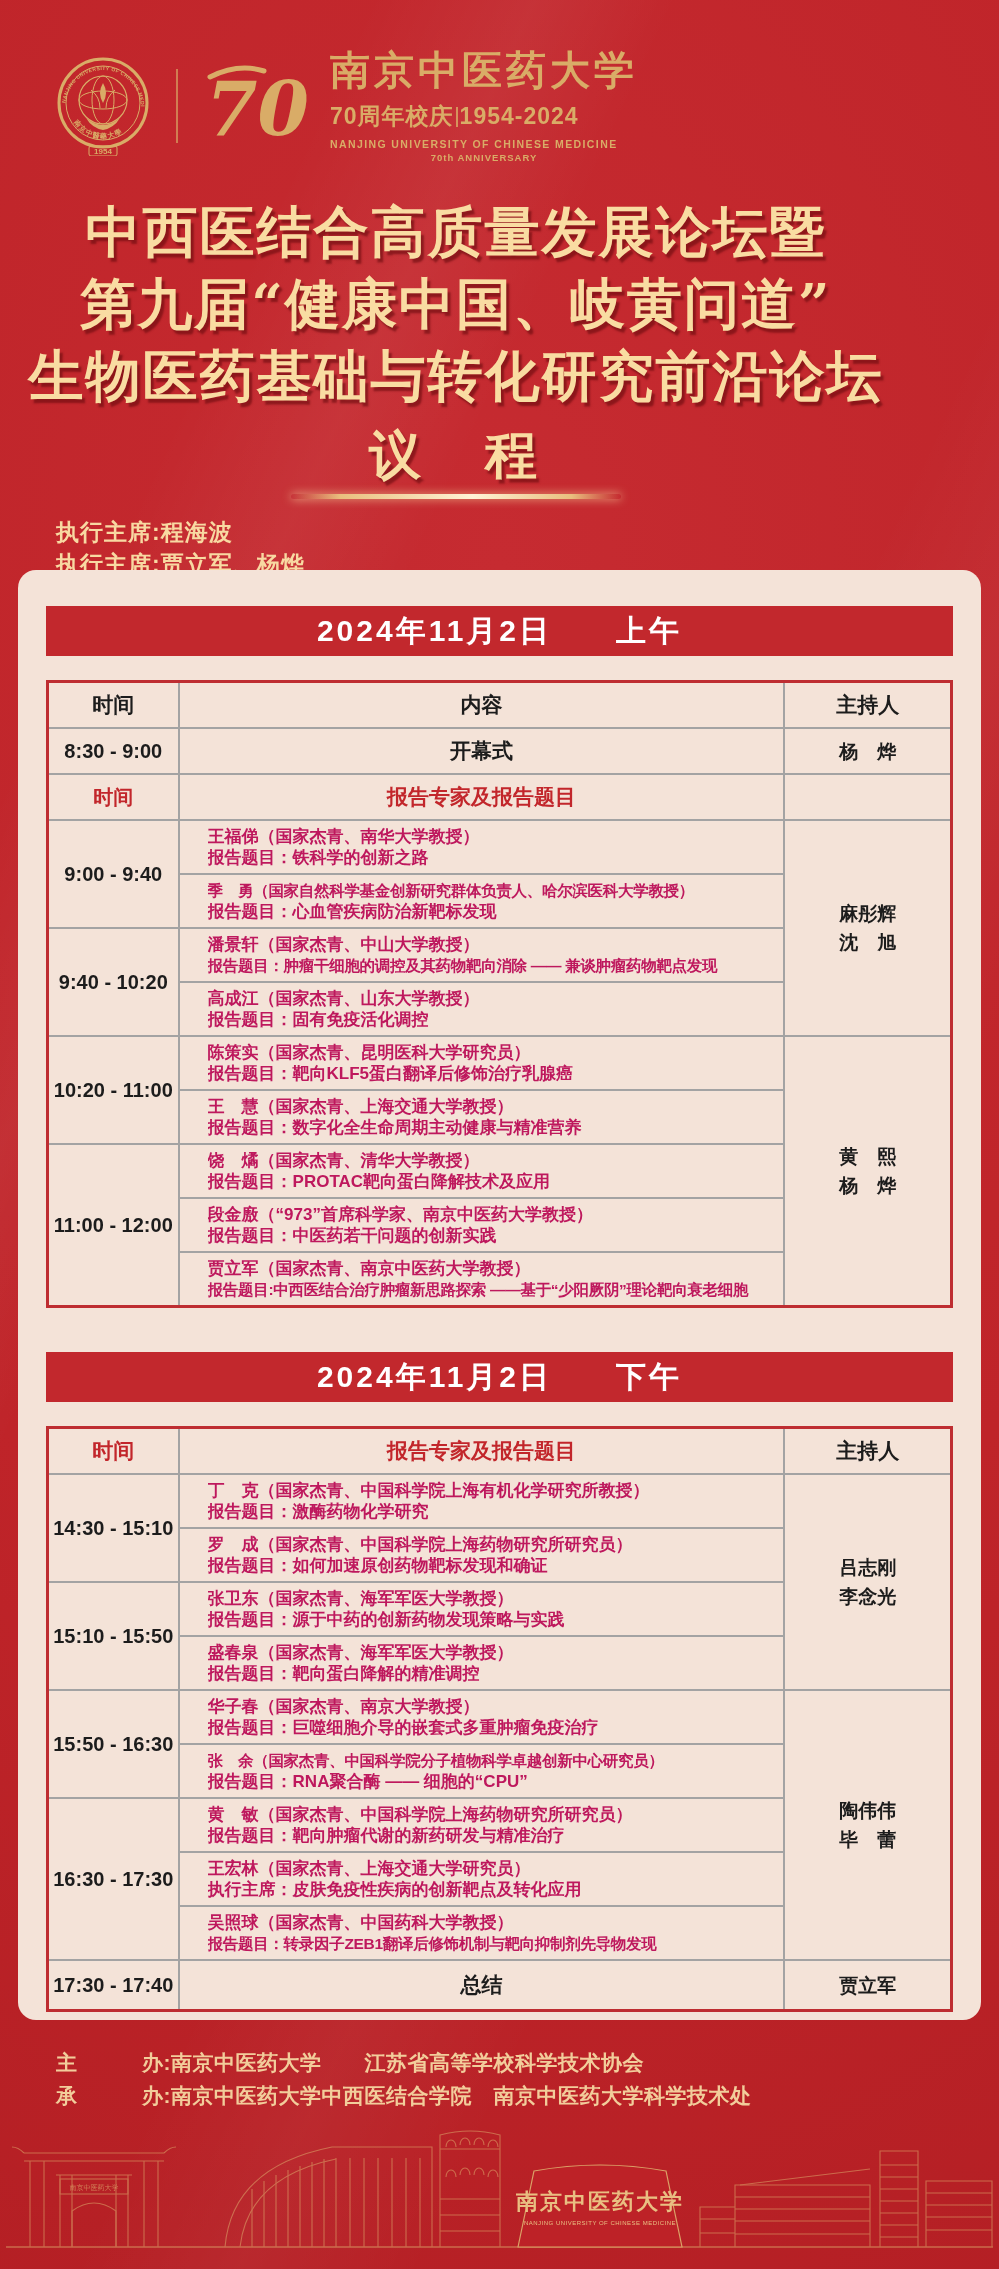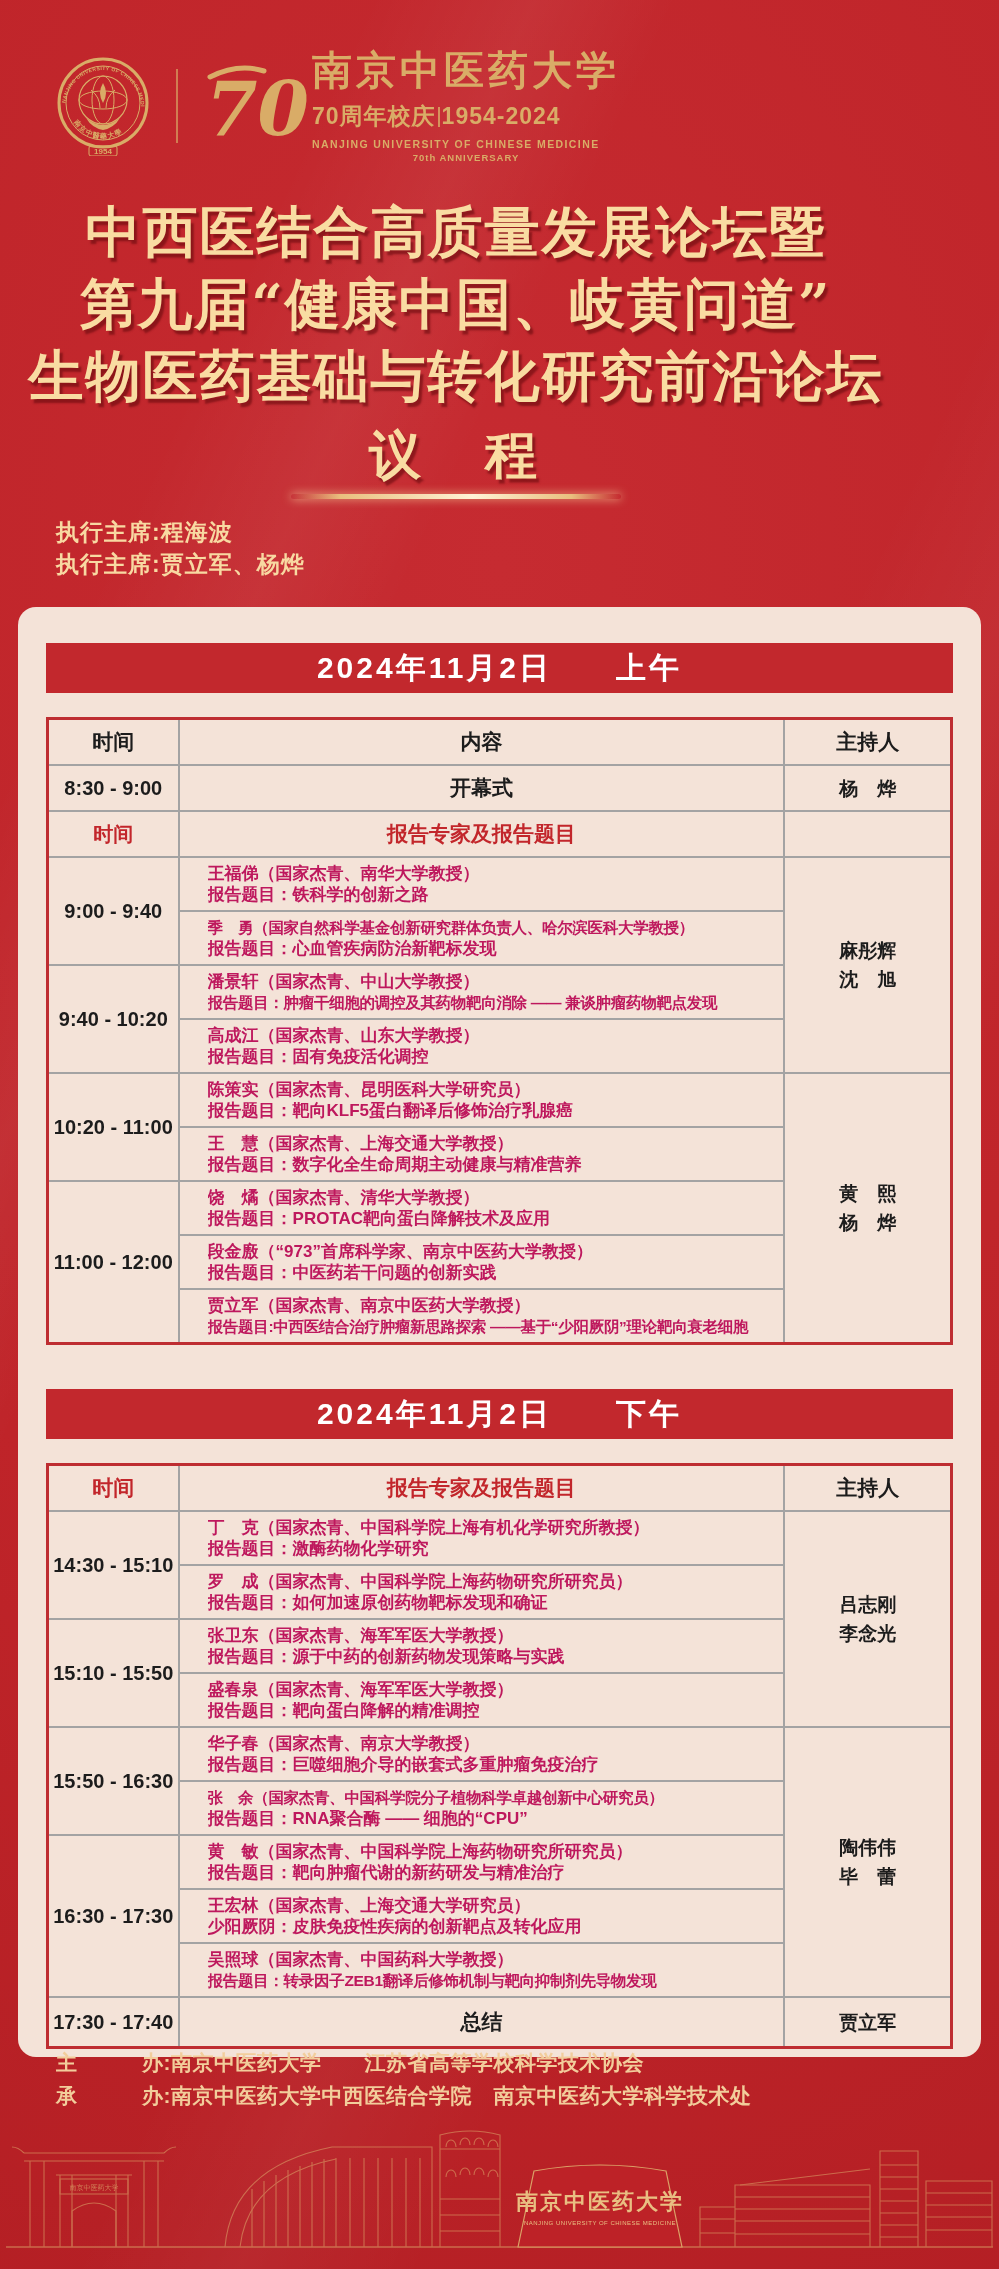--- a/index.html
+++ b/index.html
@@ -4,39 +4,39 @@
 <style>
   html,body{margin:0;padding:0;background:#8d1418;}
   body{width:999px;font-family:"Liberation Sans","DejaVu Sans",sans-serif;}
   .poster{position:relative;width:999px;height:2269px;overflow:hidden;
     background:
       linear-gradient(115deg, rgba(255,255,255,0) 18%, rgba(255,255,255,.05) 26%, rgba(255,255,255,0) 33%, rgba(255,255,255,0) 55%, rgba(255,255,255,.04) 63%, rgba(255,255,255,0) 72%),
       radial-gradient(140% 90% at 50% 25%, #c62b31 0%, #bf2429 55%, #b21e23 100%);}
   
   .top{position:absolute;top:48px;left:56px;display:flex;align-items:center;color:#D9AC67;}
   .vline{width:2px;height:74px;background:#D9AC67;opacity:.65;margin:0 26px;}
-  .logo70{}
+  .logo70{margin-right:18px;}
   .unibox{display:flex;flex-direction:column;}
   .uni-cn{font-family:"DejaVu Serif","Liberation Serif",serif;font-size:40px;font-weight:bold;letter-spacing:4px;line-height:44px;}
   .anni-line{display:flex;align-items:center;gap:2px;margin-top:9px;font-weight:bold;font-size:23px;letter-spacing:1px;}
   .anni-sep{width:2px;height:20px;background:#D9AC67;opacity:.8;}
   .en1{font-size:10.5px;letter-spacing:1.4px;margin-top:6px;font-weight:bold;}
   .en2{font-size:9.5px;letter-spacing:1px;margin-top:2px;text-align:center;font-weight:bold;}
   
   .titleblock{position:absolute;top:196px;left:0;width:912px;text-align:center;color:#F9DCA2;
     font-family:"DejaVu Serif","Liberation Serif",serif;font-weight:bold;}
   .tline{font-size:55px;line-height:72px;letter-spacing:2px;text-shadow:3px 4px 2px rgba(104,10,13,.6);}
   .agenda{font-size:52px;line-height:74px;margin-top:6px;letter-spacing:6px;text-shadow:3px 4px 2px rgba(104,10,13,.6);}
   .agenda-underline{width:330px;height:5px;margin:2px auto 0;border-radius:3px;
     background:linear-gradient(90deg, rgba(249,220,162,0) 0%, #E9BF7E 15%, #FFF3D6 55%, #E9BF7E 85%, rgba(249,220,162,0) 100%);
     box-shadow:0 0 10px rgba(255,228,168,.75);}
   
   .chairs{position:absolute;top:516px;left:56px;color:#F8D9A2;font-weight:bold;font-size:23px;line-height:32px;letter-spacing:1px;}
   
-  .panel{position:absolute;top:607px;left:18px;width:963px;height:1450px;background:#F4E3D8;border-radius:18px;
+  .panel{position:absolute;top:570px;left:18px;width:963px;height:1450px;background:#F4E3D8;border-radius:18px;
     padding:36px 28px 0;box-sizing:border-box;overflow:hidden;}
   .banner{height:50px;background:#C2282D;color:#fff;display:flex;align-items:center;justify-content:center;gap:64px;
     font-size:30px;font-weight:bold;letter-spacing:3px;}
   .banner.second{margin-top:44px;}
   table.sched{width:100%;border-collapse:collapse;table-layout:fixed;margin-top:24px;border:3px solid #BE2D31;}
   table.sched td{border:2px solid #a3a3a3;color:#1C1C1C;}
   col.c-time{width:14.5%;}col.c-content{width:67%;}col.c-host{width:18.5%;}
   td.hdr{height:42px;text-align:center;font-size:21px;font-weight:bold;}
   td.time{height:42px;text-align:center;font-size:20px;font-weight:bold;white-space:nowrap;}
   td.host{text-align:center;font-size:19px;font-weight:bold;line-height:29px;}
@@ -272,21 +272,21 @@
       <tr>
         <td class="time" rowspan="3">16:30 - 17:30</td>
         <td class="talk">
           <div class="line">黄　敏（国家杰青、中国科学院上海药物研究所研究员）</div>
           <div class="line">报告题目：靶向肿瘤代谢的新药研发与精准治疗</div>
         </td>
       </tr>
       <tr>
         <td class="talk">
           <div class="line">王宏林（国家杰青、上海交通大学研究员）</div>
-          <div class="line">少阳厥阴：皮肤免疫性疾病的创新靶点及转化应用</div>
+          <div class="line">执行主席：皮肤免疫性疾病的创新靶点及转化应用</div>
         </td>
       </tr>
       <tr>
         <td class="talk">
           <div class="line">吴照球（国家杰青、中国药科大学教授）</div>
           <div class="line xl">报告题目：转录因子ZEB1翻译后修饰机制与靶向抑制剂先导物发现</div>
         </td>
       </tr>
       <tr>
         <td class="time">17:30 - 17:40</td>

